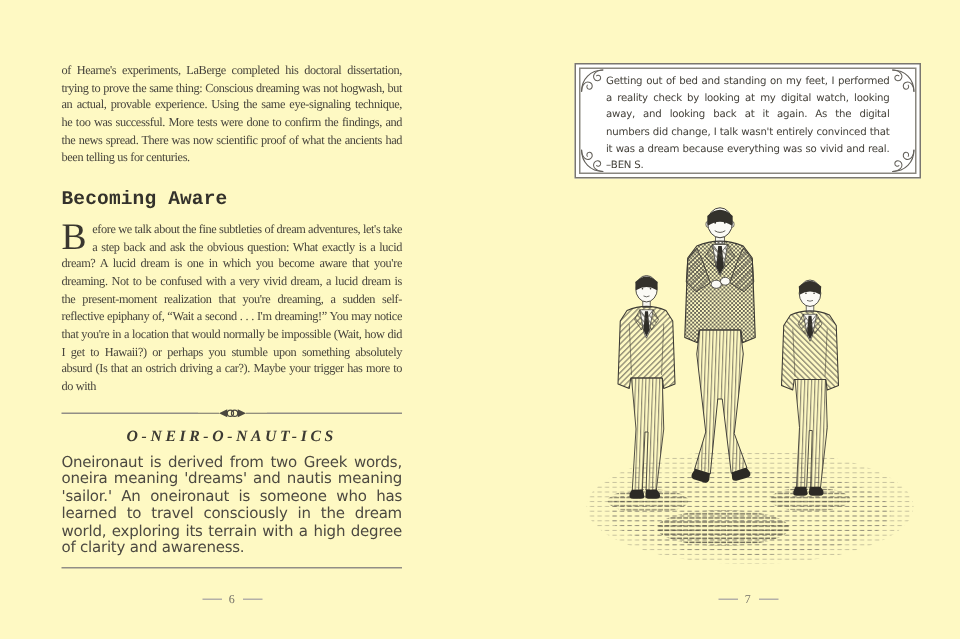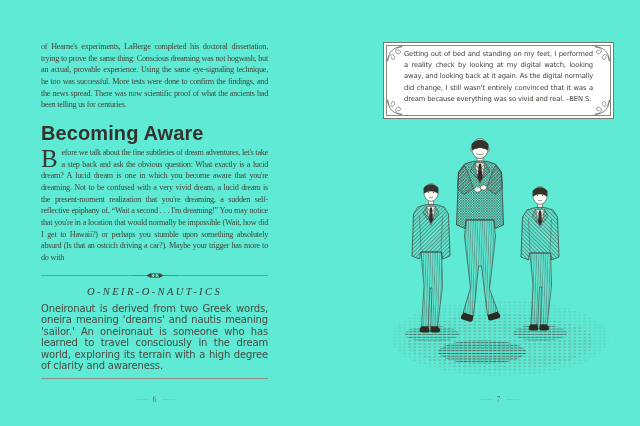--- a/index.html
+++ b/index.html
@@ -1,40 +1,40 @@
 <!DOCTYPE html>
 <html lang="en"><head>
 <meta charset="utf-8">
 <style>
   html,body{margin:0;padding:0;background:#e9e7e2;}
   .spread{
-    position:relative;width:640px;height:426px;background:#5eead4;
+    position:relative;width:640px;height:426px;background:#fef9c3;
     font-family:"Liberation Serif",serif;overflow:hidden;
   }
   
   .left-col{position:absolute;left:41px;top:41px;width:227px;}
   p.body{
     margin:0;font-size:8.2px;line-height:11.65px;letter-spacing:-0.25px;
     text-align:justify;color:#47443c;
   }
   p.closing{text-indent:14px;}
   h1.section-heading{
-    margin:12px 0 4px 0;font-family:Liberation Sans, sans-serif;font-weight:700;
-    font-size:20px;line-height:20px;color:#34322b;letter-spacing:0.1px;
+    margin:12px 0 4px 0;font-family:Liberation Mono, monospace;font-weight:700;
+    font-size:13px;line-height:20px;color:#34322b;letter-spacing:0.1px;
   }
   .dropcap{
     float:left;font-size:25px;line-height:21px;padding:1px 4px 0 0;
     color:#3a372f;font-weight:400;
   }
   .divider{display:flex;align-items:center;margin-top:7px;height:9px;}
   .rule-line{flex:1;height:1px;background:#918e86;}
   .divider svg{flex:0 0 auto;display:block;}
   h2.sidebar-heading{
     margin:6px 0 0 0;text-align:center;font-family:"Liberation Serif",serif;
-    font-style:italic;font-weight:400;font-size:10.5px;letter-spacing:2.4px;
+    font-style:italic;font-weight:700;font-size:10.5px;letter-spacing:2.4px;
     color:#3c3a32;
   }
   p.sidebar-body{
     margin:6px 0 0 0;font-family:"DejaVu Sans",sans-serif;font-size:10px;
     line-height:11.6px;letter-spacing:-0.15px;text-align:justify;color:#4c4941;
   }
   .bottom-rule{margin-top:6px;height:1px;background:#918e86;}
   
   .pagenum{
     position:absolute;top:395px;display:flex;align-items:center;justify-content:center;
@@ -122,21 +122,21 @@
         </svg>
       <svg class="corner tr">
           <use href="#flourish"></use>
         </svg>
       <svg class="corner br">
           <use href="#flourish"></use>
         </svg>
       <svg class="corner bl">
           <use href="#flourish"></use>
         </svg>
-      <blockquote>Getting out of bed and standing on my feet, I performed a reality check by looking at my digital watch, looking away, and looking back at it again. As the digital normally did change, I still wasn't entirely convinced that it was a dream because everything was so vivid and real. –BEN S.</blockquote>
+      <blockquote>Getting out of bed and standing on my feet, I performed a reality check by looking at my digital watch, looking away, and looking back at it again. As the digital numbers did change, I talk wasn't entirely convinced that it was a dream because everything was so vivid and real. –BEN S.</blockquote>
     </figure>
 
     <div class="illustration">
       <svg width="227" height="258" viewBox="0 0 227 258">
         <defs>
           <pattern id="pHatchA" width="2.7" height="2.7" patternUnits="userSpaceOnUse" patternTransform="rotate(45)">
             <line x1="0.5" y1="0" x2="0.5" y2="2.7" stroke="#57544c" stroke-width="0.6"></line>
           </pattern>
           <pattern id="pHatchB" width="2.7" height="2.7" patternUnits="userSpaceOnUse" patternTransform="rotate(-45)">
             <line x1="0.5" y1="0" x2="0.5" y2="2.7" stroke="#57544c" stroke-width="0.6"></line>

